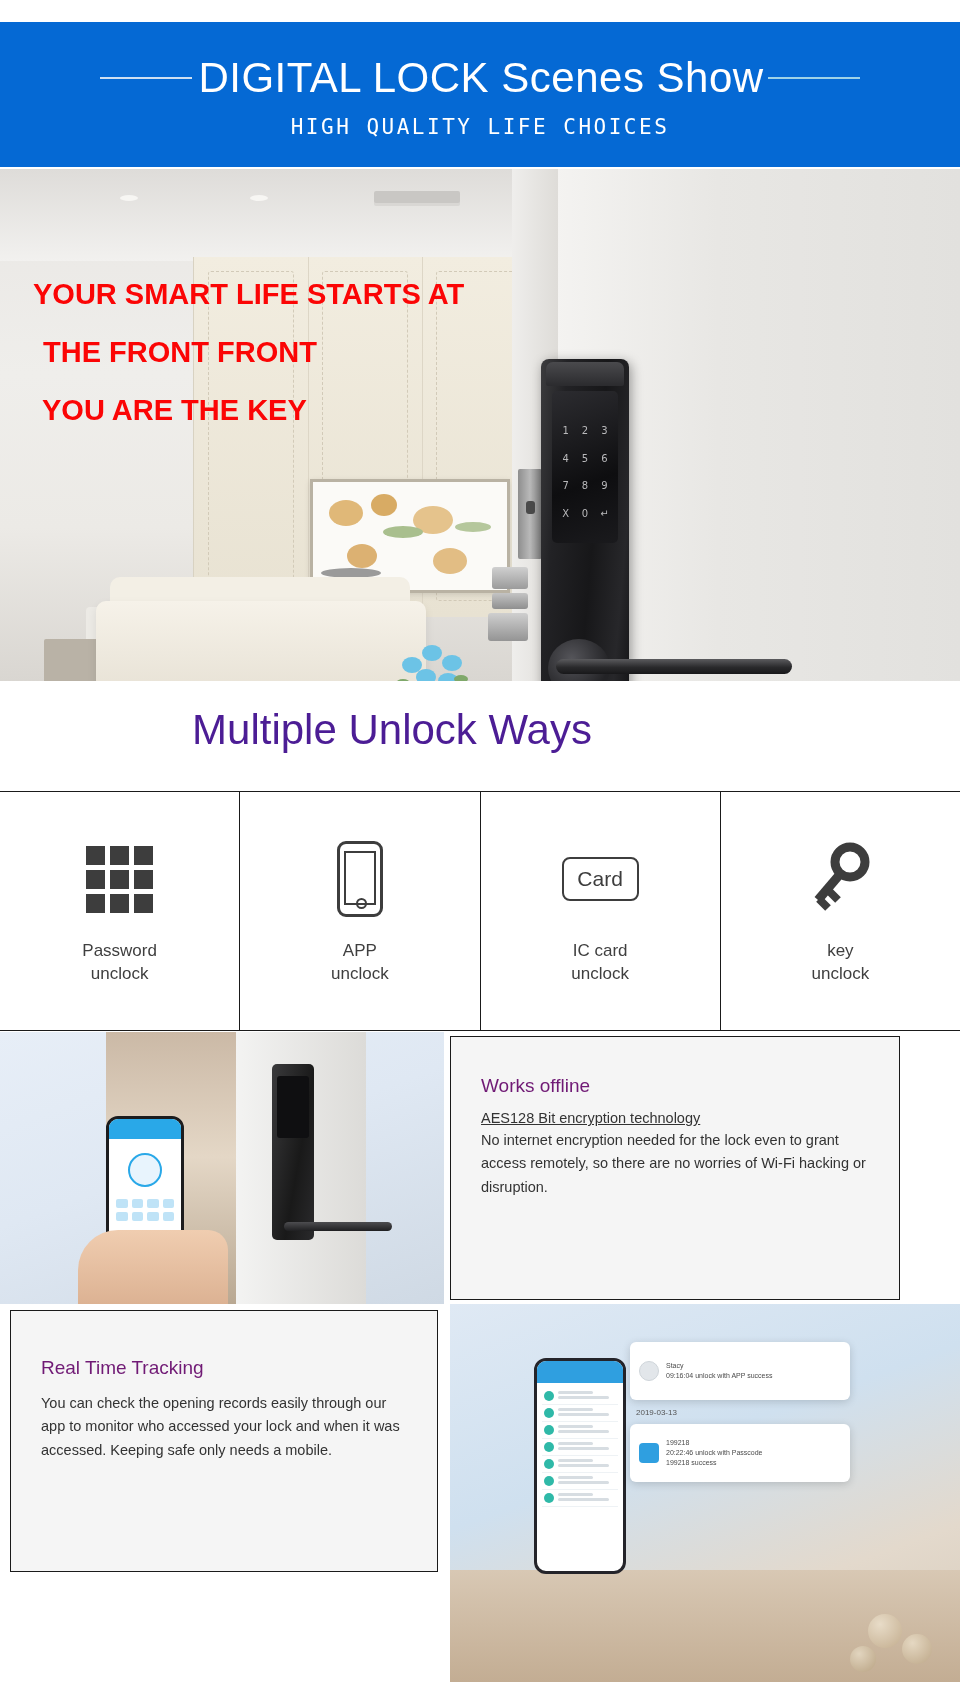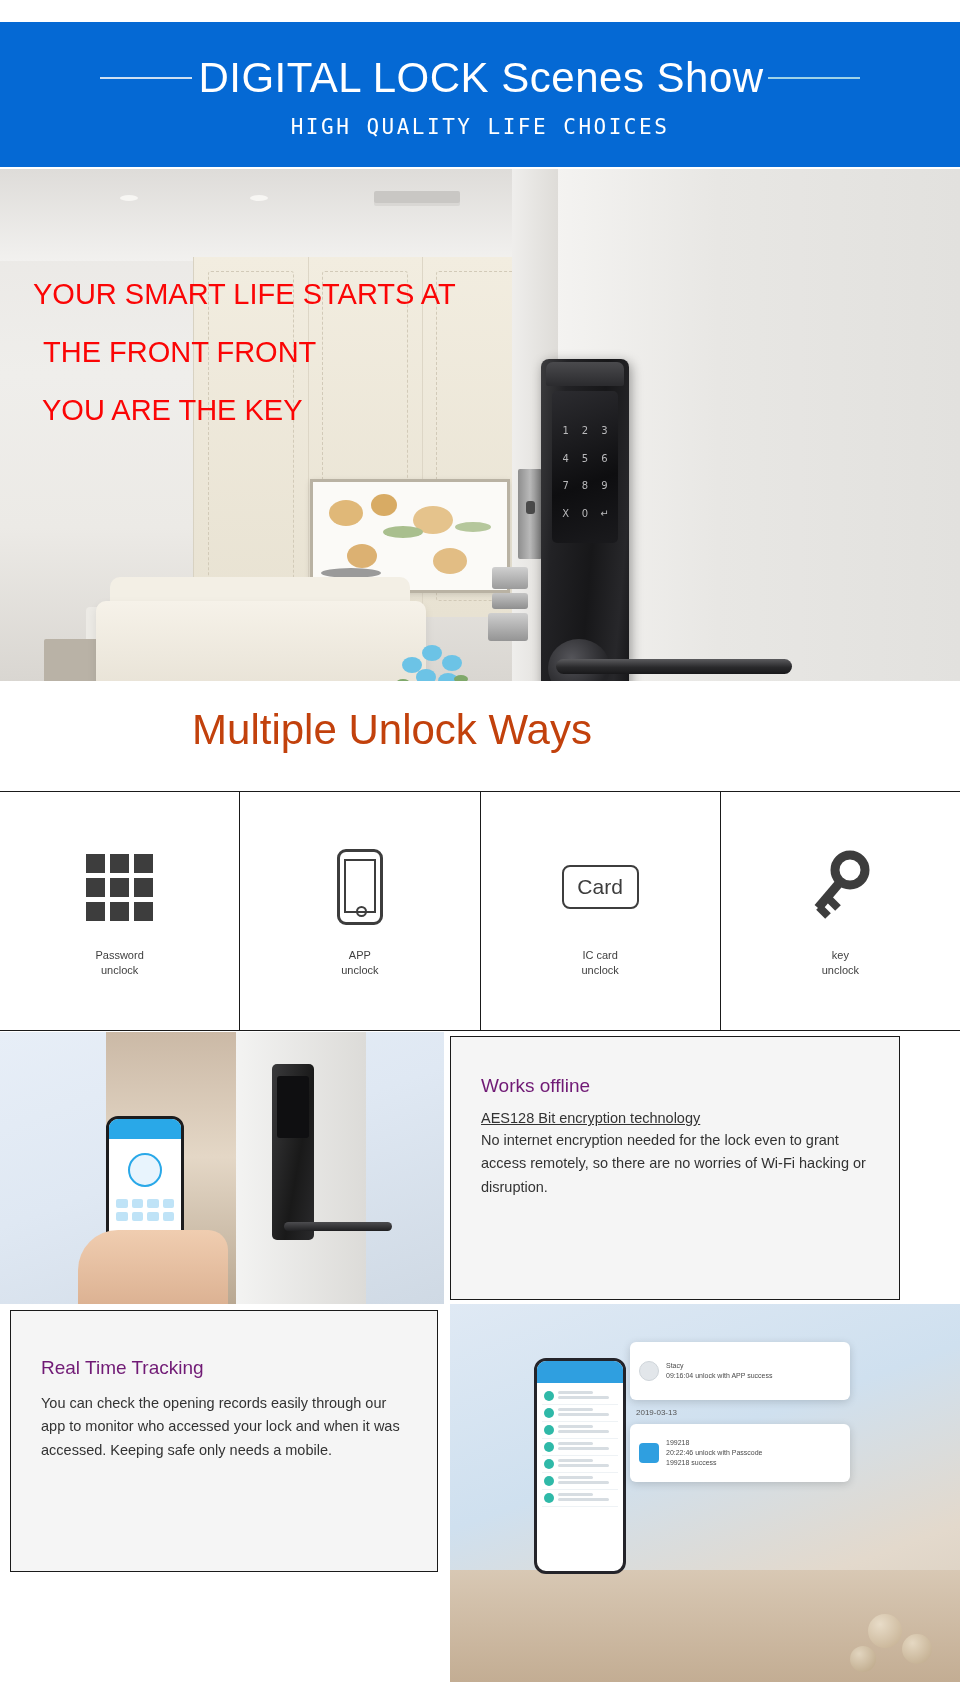--- a/index.html
+++ b/index.html
@@ -188,33 +188,33 @@
   }
 
   .hero-copy {
     position:absolute; left:0; top:0; width:556px; height:512px;
     pointer-events:none;
   }
   .hero-line {
     position:absolute;
     color:#fb0505;
     font-size:29px;
-    font-weight:400;
+    font-weight:700;
     white-space:nowrap;
     font-family:"Liberation Sans", sans-serif;
   }
   .hl1 { left:33px; top:109px; }
   .hl2 { left:43px; top:167px; }
   .hl3 { left:42px; top:225px; }
 
   
   .sec-title {
     position:absolute; left:0; top:706px; width:784px;
     text-align:center;
-    color:#c2410c;
+    color:#4c1d95;
     font-size:42px;
     font-weight:400;
     font-family:"Liberation Sans", sans-serif;
   }
 
   
   .ways {
     position:absolute; left:0; top:791px; width:960px; height:240px;
     border-top:1.5px solid #1a1a1a;
     border-bottom:1.5px solid #1a1a1a;
@@ -226,21 +226,21 @@
     align-items:center; justify-content:center;
     border-right:1.5px solid #1a1a1a;
   }
   .way:last-child { border-right:none; }
   .way:first-child { border-left:none; }
   .way-icon {
     height:86px; display:flex; align-items:center; justify-content:center;
     margin-bottom:18px;
   }
   .way-label {
-    text-align:center; color:#3f3f3f; font-size:11px; line-height:1.35;
+    text-align:center; color:#3f3f3f; font-size:17px; line-height:1.35;
     font-family:"Liberation Sans", sans-serif;
     white-space:pre-line;
   }
   
   .grid9 { display:grid; grid-template-columns:repeat(3,19px); grid-template-rows:repeat(3,19px); gap:5px; }
   .grid9 i { background:#3d3d3d; display:block; }
   
   .phone-ic { width:46px; height:76px; border:3px solid #3d3d3d; border-radius:9px; position:relative; }
   .phone-ic::before {
     content:""; position:absolute; left:4px; top:7px; right:4px; height:50px;

